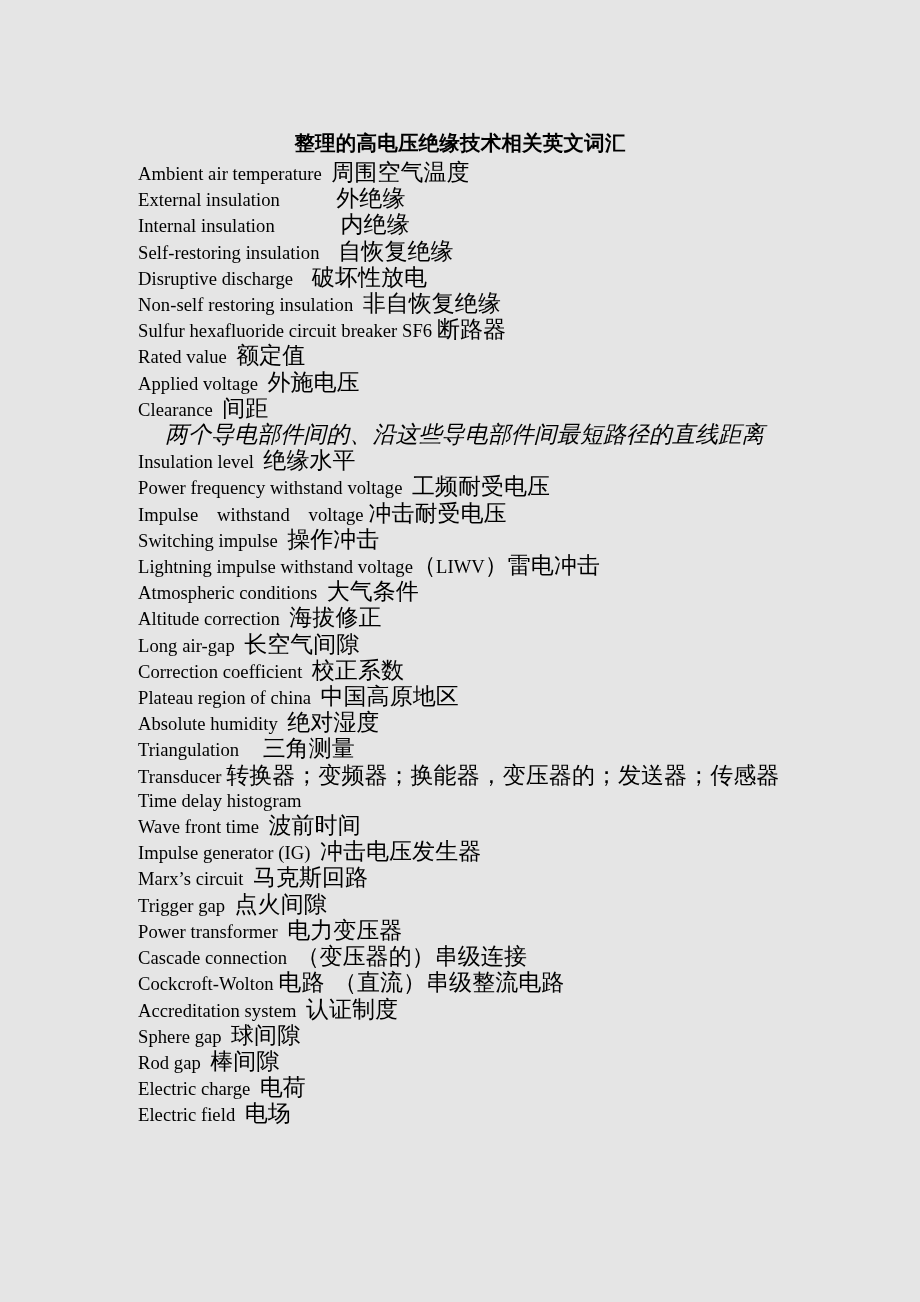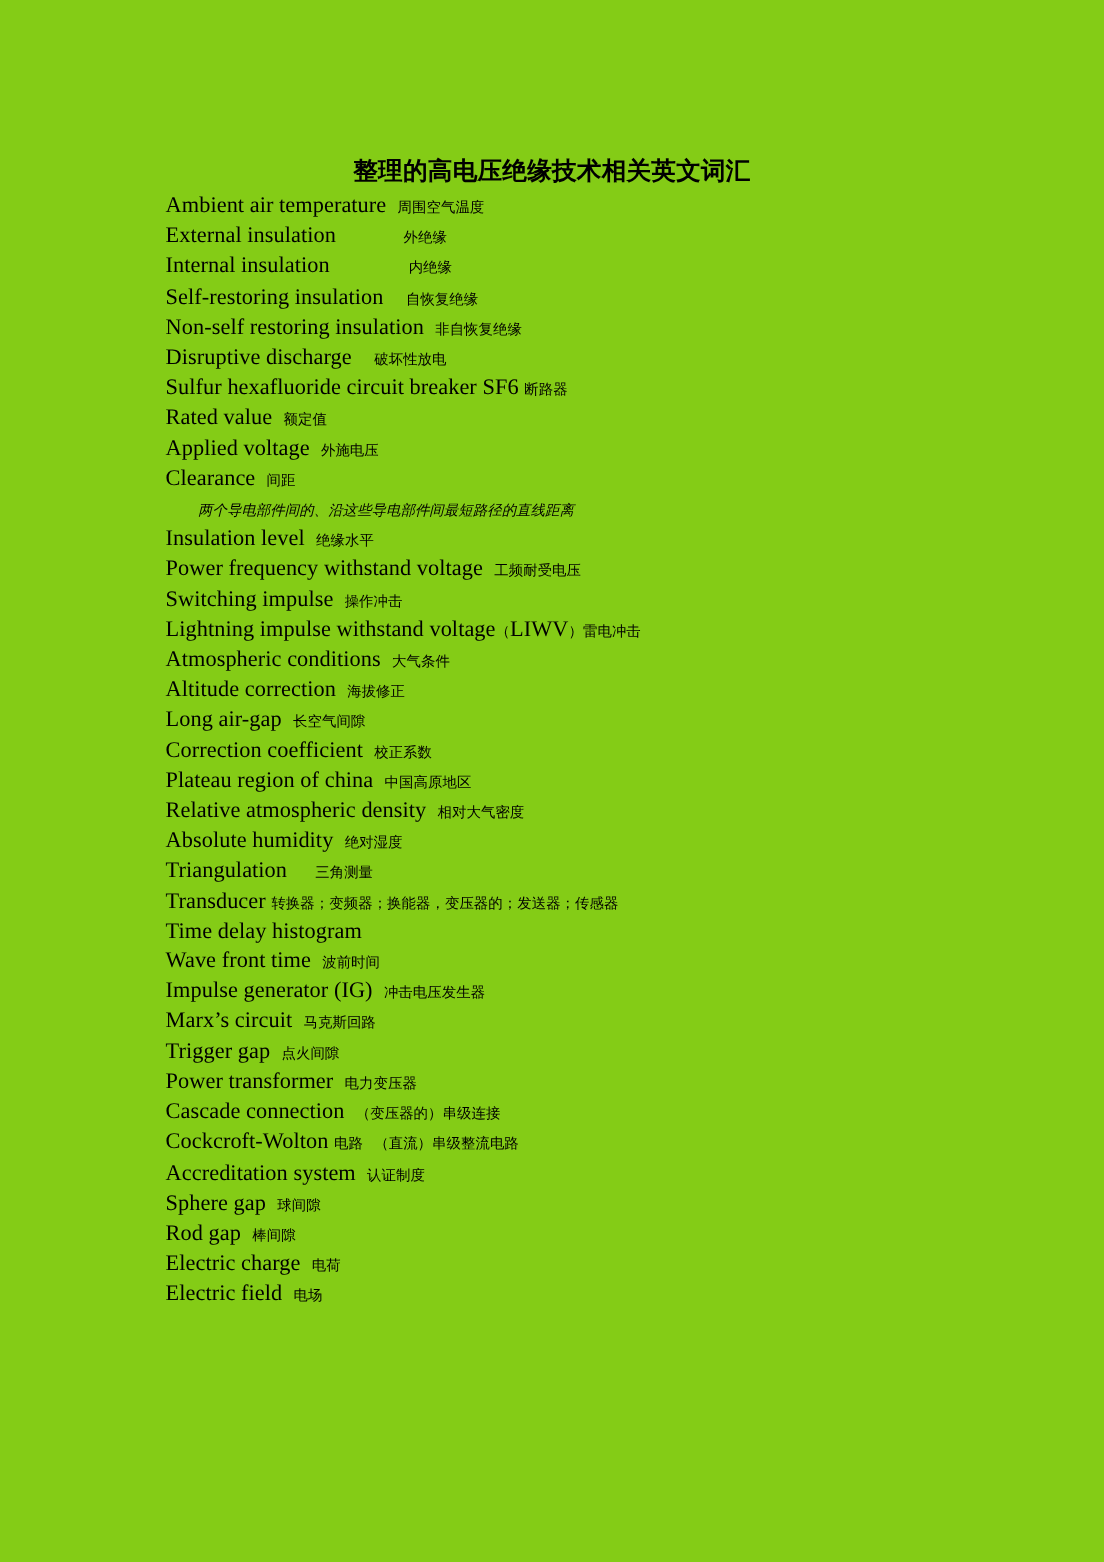--- a/index.html
+++ b/index.html
@@ -14,21 +14,21 @@
     overflow: hidden;
     font-family: "Liberation Serif", "DejaVu Serif", serif;
     color: #000000;
     -webkit-font-smoothing: antialiased;
   }
   .page {
     position: relative;
     width: 920px;
     height: 1302px;
     box-sizing: border-box;
-    background: #84cc16;
+    background: #e5e5e5;
   }
   .doc-title {
     position: absolute;
     left: 0;
     top: 116px;
     width: 920px;
     text-align: center;
     font-size: 20.5px;
     font-weight: bold;
     letter-spacing: 0.2px;
@@ -46,52 +46,52 @@
     line-height: 24.2px;
     white-space: pre;
     letter-spacing: 0.05px;
   }
   .entry.indented {
     padding-left: 27px;
     font-style: italic;
   }
   .zh {
     font-family: "DejaVu Sans", "Liberation Sans", sans-serif;
-    font-size: 12px;
+    font-size: 23px;
   }
 </style>
 </head>
 <body>
 
 <div class="page">
 
   <h1 class="doc-title">整理的高电压绝缘技术相关英文词汇</h1>
 
   <div class="glossary">
       <div class="entry"><span>Ambient air temperature  </span><span class="zh">周围空气温度</span></div>
       <div class="entry"><span>External insulation            </span><span class="zh">外绝缘</span></div>
       <div class="entry"><span>Internal insulation              </span><span class="zh">内绝缘</span></div>
       <div class="entry"><span>Self-restoring insulation    </span><span class="zh">自恢复绝缘</span></div>
+      <div class="entry"><span>Disruptive discharge    </span><span class="zh">破坏性放电</span></div>
       <div class="entry"><span>Non-self restoring insulation  </span><span class="zh">非自恢复绝缘</span></div>
-      <div class="entry"><span>Disruptive discharge    </span><span class="zh">破坏性放电</span></div>
       <div class="entry"><span>Sulfur hexafluoride circuit breaker SF6 </span><span class="zh">断路器</span></div>
       <div class="entry"><span>Rated value  </span><span class="zh">额定值</span></div>
       <div class="entry"><span>Applied voltage  </span><span class="zh">外施电压</span></div>
       <div class="entry"><span>Clearance  </span><span class="zh">间距</span></div>
       <div class="entry indented"><span class="zh">两个导电部件间的、沿这些导电部件间最短路径的直线距离</span></div>
       <div class="entry"><span>Insulation level  </span><span class="zh">绝缘水平</span></div>
       <div class="entry"><span>Power frequency withstand voltage  </span><span class="zh">工频耐受电压</span></div>
+      <div class="entry"><span>Impulse    withstand    voltage </span><span class="zh">冲击耐受电压</span></div>
       <div class="entry"><span>Switching impulse  </span><span class="zh">操作冲击</span></div>
       <div class="entry"><span>Lightning impulse withstand voltage</span><span class="zh">（</span><span>LIWV</span><span class="zh">）雷电冲击</span></div>
       <div class="entry"><span>Atmospheric conditions  </span><span class="zh">大气条件</span></div>
       <div class="entry"><span>Altitude correction  </span><span class="zh">海拔修正</span></div>
       <div class="entry"><span>Long air-gap  </span><span class="zh">长空气间隙</span></div>
       <div class="entry"><span>Correction coefficient  </span><span class="zh">校正系数</span></div>
       <div class="entry"><span>Plateau region of china  </span><span class="zh">中国高原地区</span></div>
-      <div class="entry"><span>Relative atmospheric density  </span><span class="zh">相对大气密度</span></div>
       <div class="entry"><span>Absolute humidity  </span><span class="zh">绝对湿度</span></div>
       <div class="entry"><span>Triangulation     </span><span class="zh">三角测量</span></div>
       <div class="entry"><span>Transducer </span><span class="zh">转换器；变频器；换能器，变压器的；发送器；传感器</span></div>
       <div class="entry"><span>Time delay histogram</span></div>
       <div class="entry"><span>Wave front time  </span><span class="zh">波前时间</span></div>
       <div class="entry"><span>Impulse generator (IG)  </span><span class="zh">冲击电压发生器</span></div>
       <div class="entry"><span>Marx’s circuit  </span><span class="zh">马克斯回路</span></div>
       <div class="entry"><span>Trigger gap  </span><span class="zh">点火间隙</span></div>
       <div class="entry"><span>Power transformer  </span><span class="zh">电力变压器</span></div>
       <div class="entry"><span>Cascade connection  </span><span class="zh">（变压器的）串级连接</span></div>

